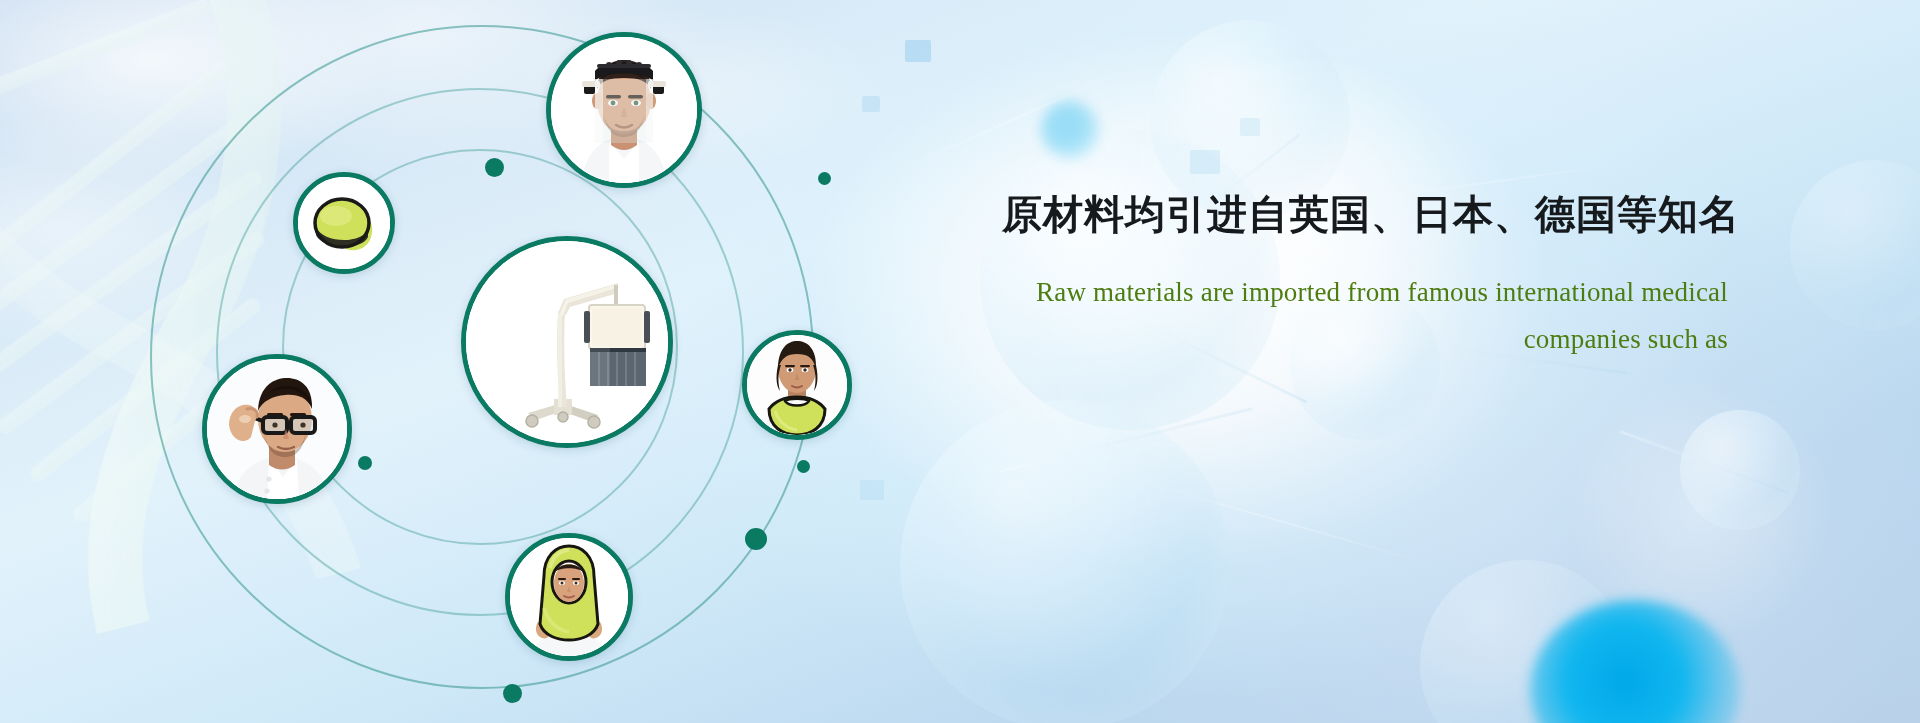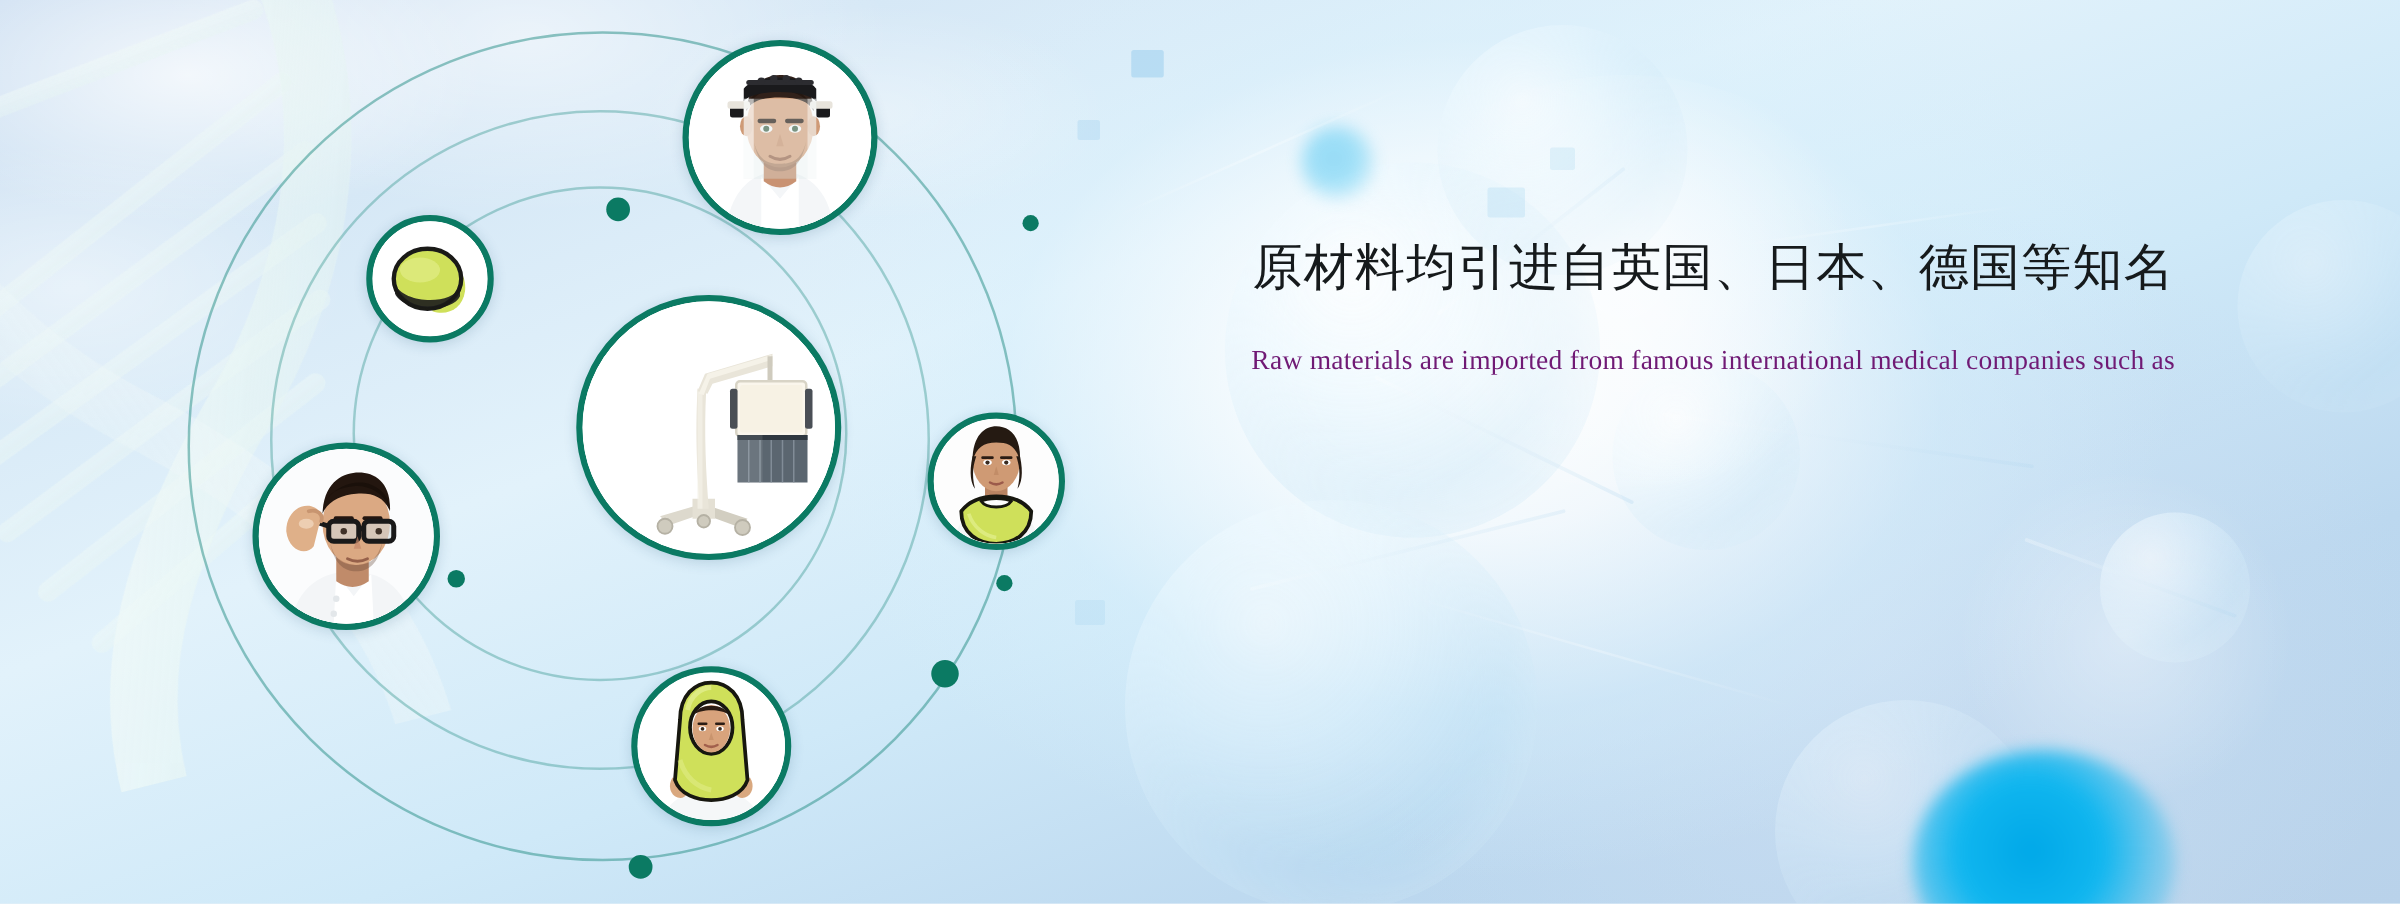--- a/index.html
+++ b/index.html
@@ -121,31 +121,31 @@
     top:185px;
     width:800px;
     text-align:right;
   }
   .headline{
     margin:0;
     font-size:40px;
     line-height:1.45;
     letter-spacing:1px;
     color:#161a1c;
-    font-weight:400;
+    font-weight:700;
     font-family:"DejaVu Sans","Liberation Sans",sans-serif;
     white-space:nowrap;
   }
   .headline .l2{display:block;}
   .subcopy{
-    margin:26px 0 0 0;
+    margin:26px 12px 0 0;
     font-family:"Liberation Serif","DejaVu Serif",serif;
-    font-size:22px;
+    font-size:27px;
     line-height:1.75;
-    color:#701a75;
+    color:#4d7c0f;
     letter-spacing:.2px;
   }
   .subcopy .s1,.subcopy .s2{display:block;}
 
   
   svg{display:block;}
 </style>
 </head>
 <body>
 

